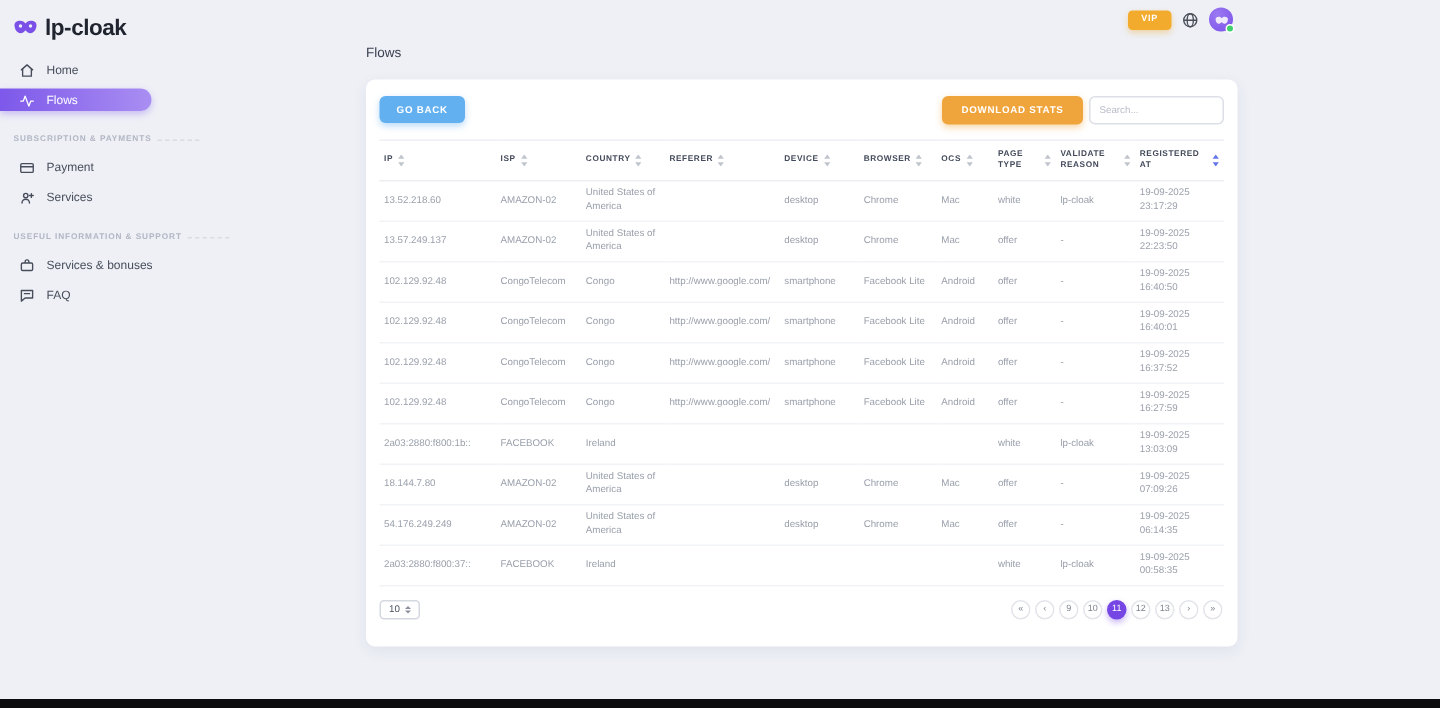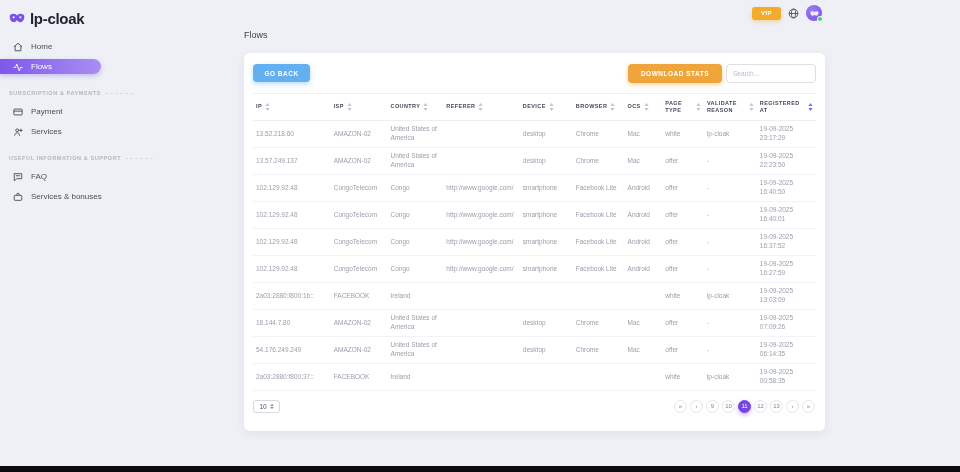--- a/index.html
+++ b/index.html
@@ -116,35 +116,35 @@
     </span>
     <span>Services</span>
   </div>
 
   <div class="section-title">
       <span>USEFUL INFORMATION &amp; SUPPORT</span>
     </div>
 
   <div class="nav-item">
     <span class="ic">
+      <svg width="10" height="10" viewBox="0 0 24 24" fill="none" stroke="currentColor" stroke-width="2.2">
+          <rect x="3" y="8" width="18" height="12" rx="2"></rect>
+          <path d="M9 8V6a3 3 0 0 1 6 0v2"></path>
+        </svg>
+    </span>
+    <span>Services &amp; bonuses</span>
+  </div>
+  <div class="nav-item">
+    <span class="ic">
       <svg width="10" height="10" viewBox="0 0 24 24" fill="none" stroke="currentColor" stroke-width="2.2" stroke-linejoin="round">
           <path d="M3 4h18v12H9l-6 5z"></path>
           <line x1="7" y1="9" x2="17" y2="9"></line>
         </svg>
     </span>
     <span>FAQ</span>
-  </div>
-  <div class="nav-item">
-    <span class="ic">
-      <svg width="10" height="10" viewBox="0 0 24 24" fill="none" stroke="currentColor" stroke-width="2.2">
-          <rect x="3" y="8" width="18" height="12" rx="2"></rect>
-          <path d="M9 8V6a3 3 0 0 1 6 0v2"></path>
-        </svg>
-    </span>
-    <span>Services &amp; bonuses</span>
   </div>
 </aside>
 
 <header class="topbar">
   <button class="vip-btn">VIP</button>
   <span class="globe-btn">
     <svg width="11" height="11" viewBox="0 0 24 24" fill="none" stroke="currentColor" stroke-width="2">
         <circle cx="12" cy="12" r="9.5"></circle>
         <ellipse cx="12" cy="12" rx="4.5" ry="9.5"></ellipse>
         <line x1="2.5" y1="12" x2="21.5" y2="12"></line>

